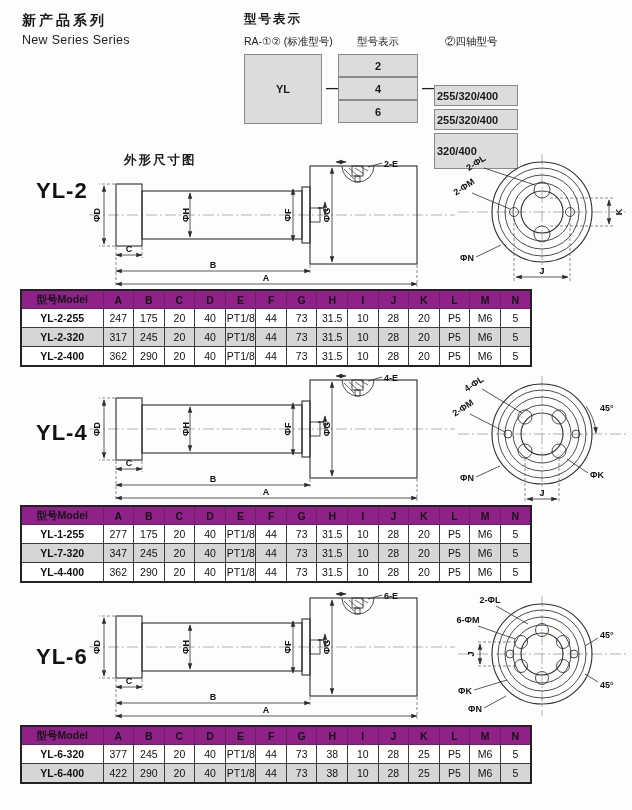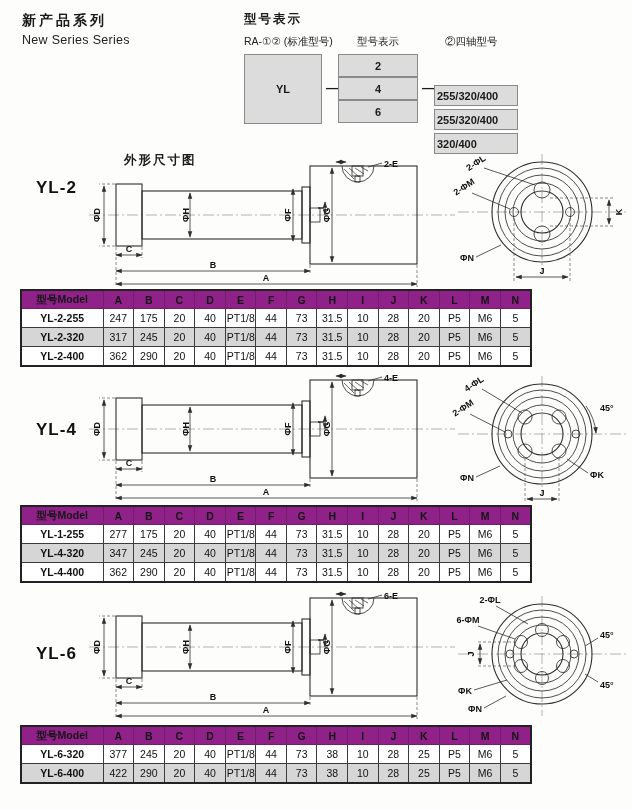--- a/index.html
+++ b/index.html
@@ -13,21 +13,21 @@
   
   .md-title{position:absolute;left:244px;top:11px;font-size:12.5px;font-weight:bold;letter-spacing:2px;}
   .md-sub{position:absolute;top:35px;font-size:10.5px;color:#222;text-align:center;}
   .mbox{position:absolute;background:var(--box_bg,#dcdcdc);border:1px solid #8a8a8a;
         display:flex;align-items:center;justify-content:center;
         font-size:11px;font-weight:bold;color:#1a1a1a;box-sizing:border-box;}
   .abox{justify-content:flex-start;padding-left:2px;margin-top:31px;}
   .dash{position:absolute;top:80px;font-size:13px;font-weight:bold;}
 
   
-  .sec-title{position:absolute;font-size:17px;font-weight:bold;letter-spacing:1px;color:#111;}
+  .sec-title{position:absolute;font-size:22px;font-weight:bold;letter-spacing:1px;color:#111;}
   .draw-title{position:absolute;left:124px;top:152px;font-size:12.5px;font-weight:bold;letter-spacing:2px;}
 
   
   svg.side{position:absolute;width:372px;height:132px;}
   svg.endv{position:absolute;width:180px;height:142px;}
   .pt{fill:none;stroke:#2e2e2e;stroke-width:1.1;}
   .pt2{fill:none;stroke:#2e2e2e;stroke-width:.85;}
   .cl{fill:none;stroke:#8f8f8f;stroke-width:.7;stroke-dasharray:11 3 2 3;}
   .dim{fill:none;stroke:#2e2e2e;stroke-width:.8;}
   .ext{fill:none;stroke:#5a5a5a;stroke-width:.7;stroke-dasharray:3 2;}
@@ -58,21 +58,21 @@
   <div class="md-sub" style="left:445px">②四轴型号</div>
 
   <div class="mbox" style="left:244px;top:54px;width:78px;height:70px">YL</div>
   <div class="dash" style="left:326px">—</div>
   <div class="mbox" style="left:338px;top:54px;width:80px;height:23px">2</div>
   <div class="mbox" style="left:338px;top:77px;width:80px;height:23px">4</div>
   <div class="mbox" style="left:338px;top:100px;width:80px;height:23px">6</div>
   <div class="dash" style="left:422px">—</div>
   <div class="mbox abox" style="left:434px;top:54px;width:84px;height:21px">255/320/400</div>
   <div class="mbox abox" style="left:434px;top:78px;width:84px;height:21px">255/320/400</div>
-  <div class="mbox abox" style="left:434px;top:102px;width:84px;height:21px">320/400</div>
+  <div class="mbox abox" style="left:434px;top:102px;width:84px;height:36px">320/400</div>
 
   <div class="draw-title">外形尺寸图</div>
 
   <div class="sec-title" style="left:36px;top:178px">YL-2</div>
 
   <svg class="side" style="left:86px;top:158px" viewBox="0 0 372 132">
     <defs>
         <marker id="a1" viewBox="0 0 10 10" refX="9" refY="5" markerWidth="8" markerHeight="8" orient="auto-start-reverse">
           <path d="M0 1.5 10 5 0 8.5z" fill="#2e2e2e"></path>
         </marker>
@@ -340,21 +340,21 @@
           <td>73</td>
           <td>31.5</td>
           <td>10</td>
           <td>28</td>
           <td>20</td>
           <td>P5</td>
           <td>M6</td>
           <td>5</td>
         </tr>
         <tr>
-          <td class="model">YL-4-320</td>
+          <td class="model">YL-7-320</td>
           <td>347</td>
           <td>245</td>
           <td>20</td>
           <td>40</td>
           <td>PT1/8</td>
           <td>44</td>
           <td>73</td>
           <td>31.5</td>
           <td>10</td>
           <td>28</td>

